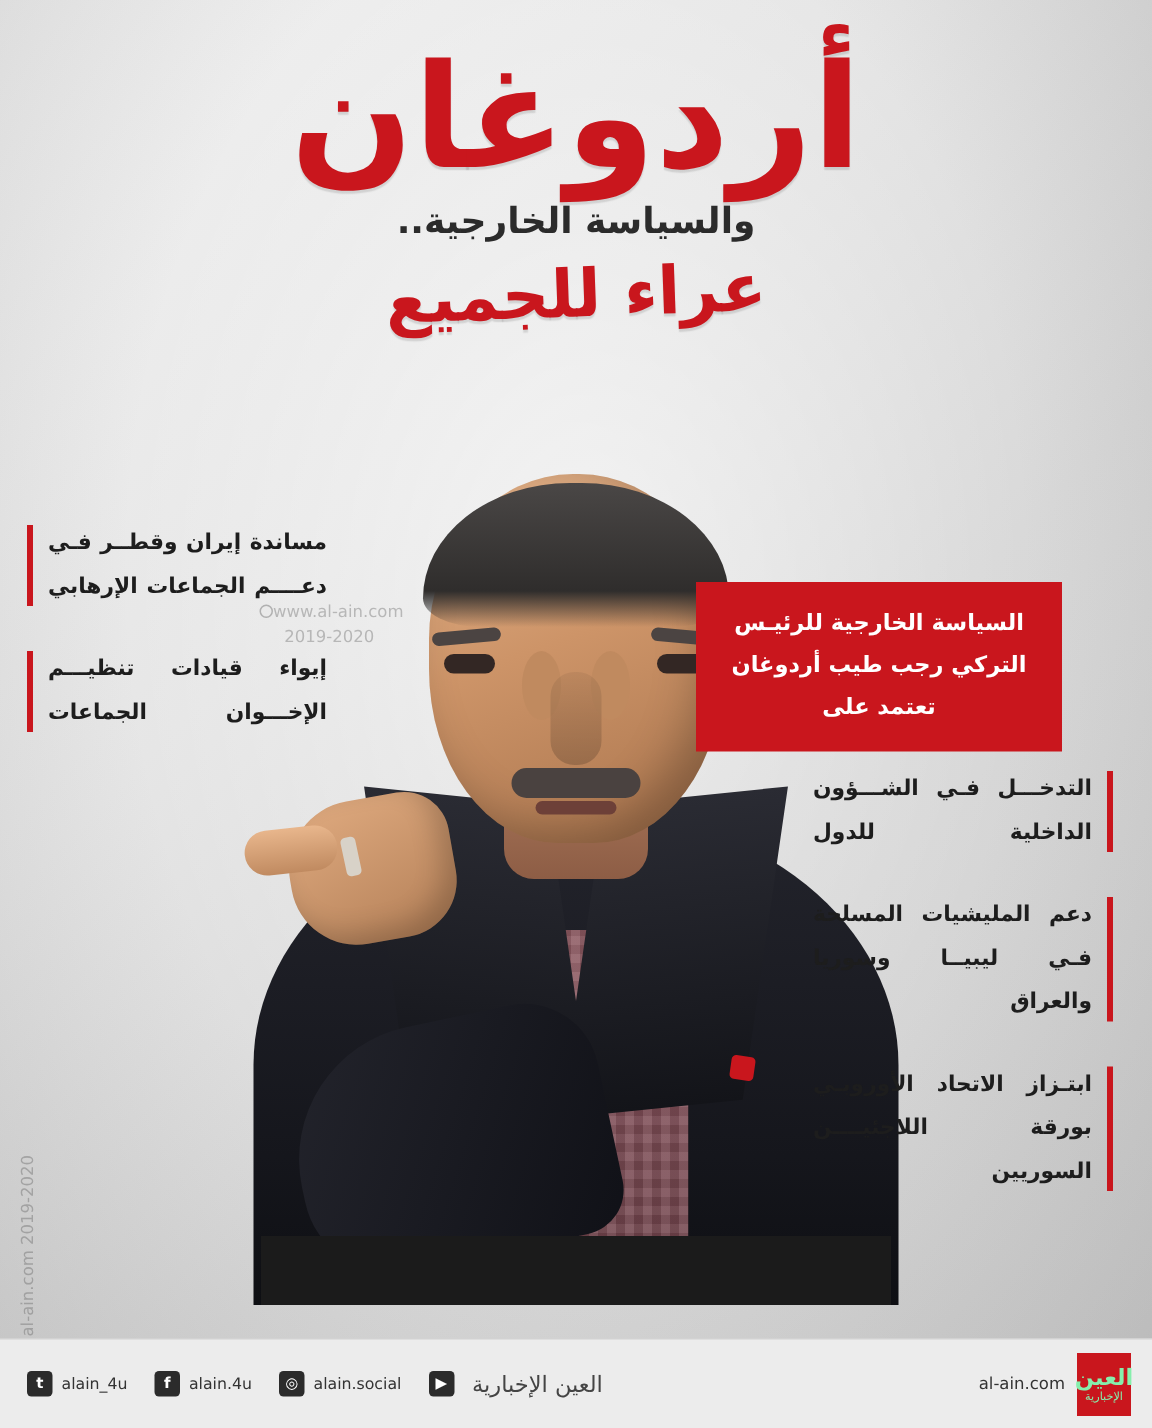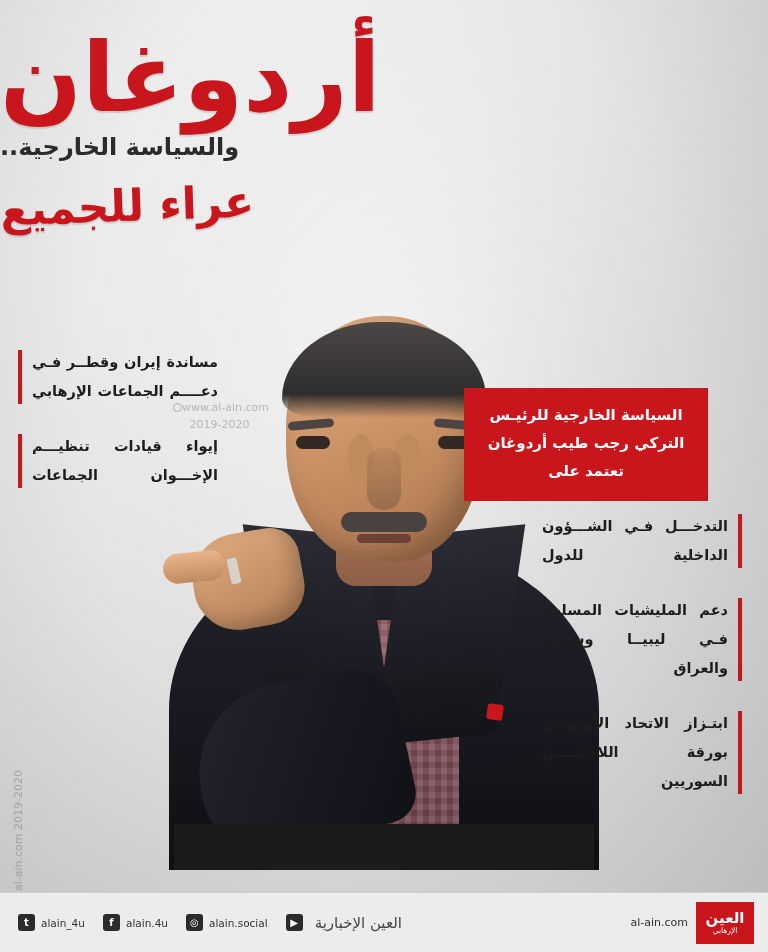--- a/index.html
+++ b/index.html
@@ -18,21 +18,21 @@
   .poster::after {
     content: "";
     position: absolute; inset: 0;
     background: radial-gradient(ellipse at 50% 40%, rgba(255,255,255,0.55) 0%, rgba(255,255,255,0) 55%, rgba(120,120,120,0.25) 100%);
     pointer-events: none;
   }
 
   
   .title-wrap {
     position: absolute; top: 28px; left: 0; right: 0;
-    text-align: left; z-index: 6;
+    text-align: center; z-index: 6;
   }
   .main-title {
     font-family: "DejaVu Sans", sans-serif;
     font-size: 96px;
     font-weight: bold;
     color: #c9161d;
     letter-spacing: -2px;
     line-height: 1.05;
     text-shadow: 0 2px 1px rgba(0,0,0,0.12);
   }
@@ -276,22 +276,22 @@
   .footer-ar {
     font-size: 15px; color: #444; margin-left: 6px;
     direction: rtl;
   }
   .footer-right {
     margin-left: auto; margin-right: 14px;
     display: flex; align-items: center; gap: 8px;
   }
   .site-url { font-size: 11px; color: #333; }
   .brand {
-    background: #c9161d; color: #ffffff;
-    width: 58px; height: 42px;
+    background: #c9161d; color: #86efac;
+    width: 36px; height: 42px;
     display: flex; flex-direction: column;
     align-items: center; justify-content: center;
     line-height: 1.1;
   }
   .brand .b1 { font-size: 15px; font-weight: bold; }
   .brand .b2 { font-size: 7.5px; }
 </style>
 </head>
 <body>
 
@@ -367,18 +367,18 @@
       </div>
       <div class="s-item">
         <span class="s-ic s-yt">▶</span>
         <span class="footer-ar">العين الإخبارية</span>
       </div>
     </div>
     <div class="footer-right">
       <span class="site-url">al-ain.com</span>
       <div class="brand">
         <span class="b1">العين</span>
-        <span class="b2">الإرهابي</span>
+        <span class="b2">الإخبارية</span>
       </div>
     </div>
   </div>
 
 </div>
 
 </body></html>

